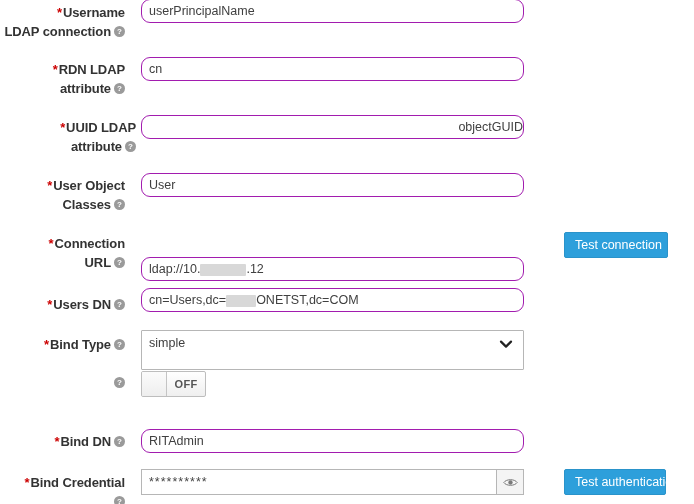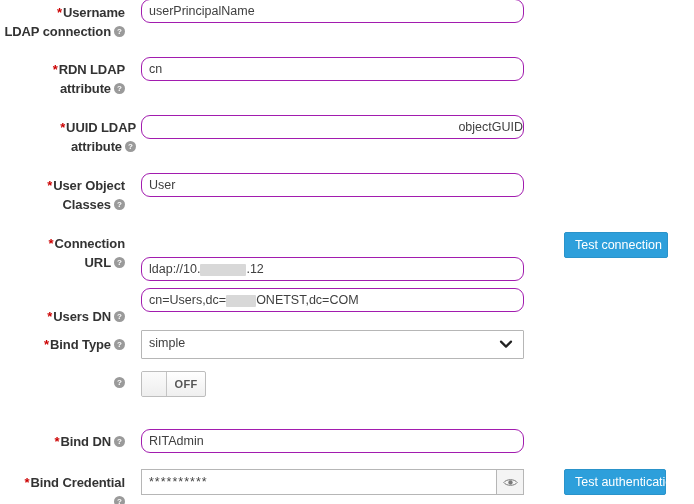--- a/index.html
+++ b/index.html
@@ -107,21 +107,21 @@
     border-radius: 1px;
   }
   .redact.wide { width: 46px; }
   .redact.narrow { width: 30px; }
 
   
   .select {
     position: absolute;
     left: 141px;
     width: 383px;
-    height: 29px;
+    height: 40px;
     box-sizing: border-box;
     border: 1px solid #b6b6b6;
     background: #ffffff;
     border-radius: 1px;
     font-size: 12.5px;
     color: #404040;
     padding-left: 7px;
     line-height: 25px;
     white-space: nowrap;
   }
@@ -258,21 +258,21 @@
       <span class="req">*</span><span>Connection</span><br>
       <span>URL</span><span class="help"></span>
     </div>
     <div class="field" style="top:-1px;margin-top:26px;">
       <span>ldap://10.</span><span class="redact wide"></span><span>.12</span>
     </div>
     <div class="btn" style="left:564px; top:0px; width:104px;">Test connection</div>
   </div>
 
   <div class="row" style="top:289px;">
-    <div class="label" style="top:18px;">
+    <div class="label" style="top:6px;">
       <span class="req">*</span><span>Users DN</span><span class="help"></span>
     </div>
     <div class="field" style="top:-1px;">
       <span>cn=Users,dc=</span><span class="redact narrow"></span><span>ONETST,dc=COM</span>
     </div>
   </div>
 
   <div class="row" style="top:330px;">
     <div class="label" style="top:5px;">
       <span class="req">*</span><span>Bind Type</span><span class="help"></span>

